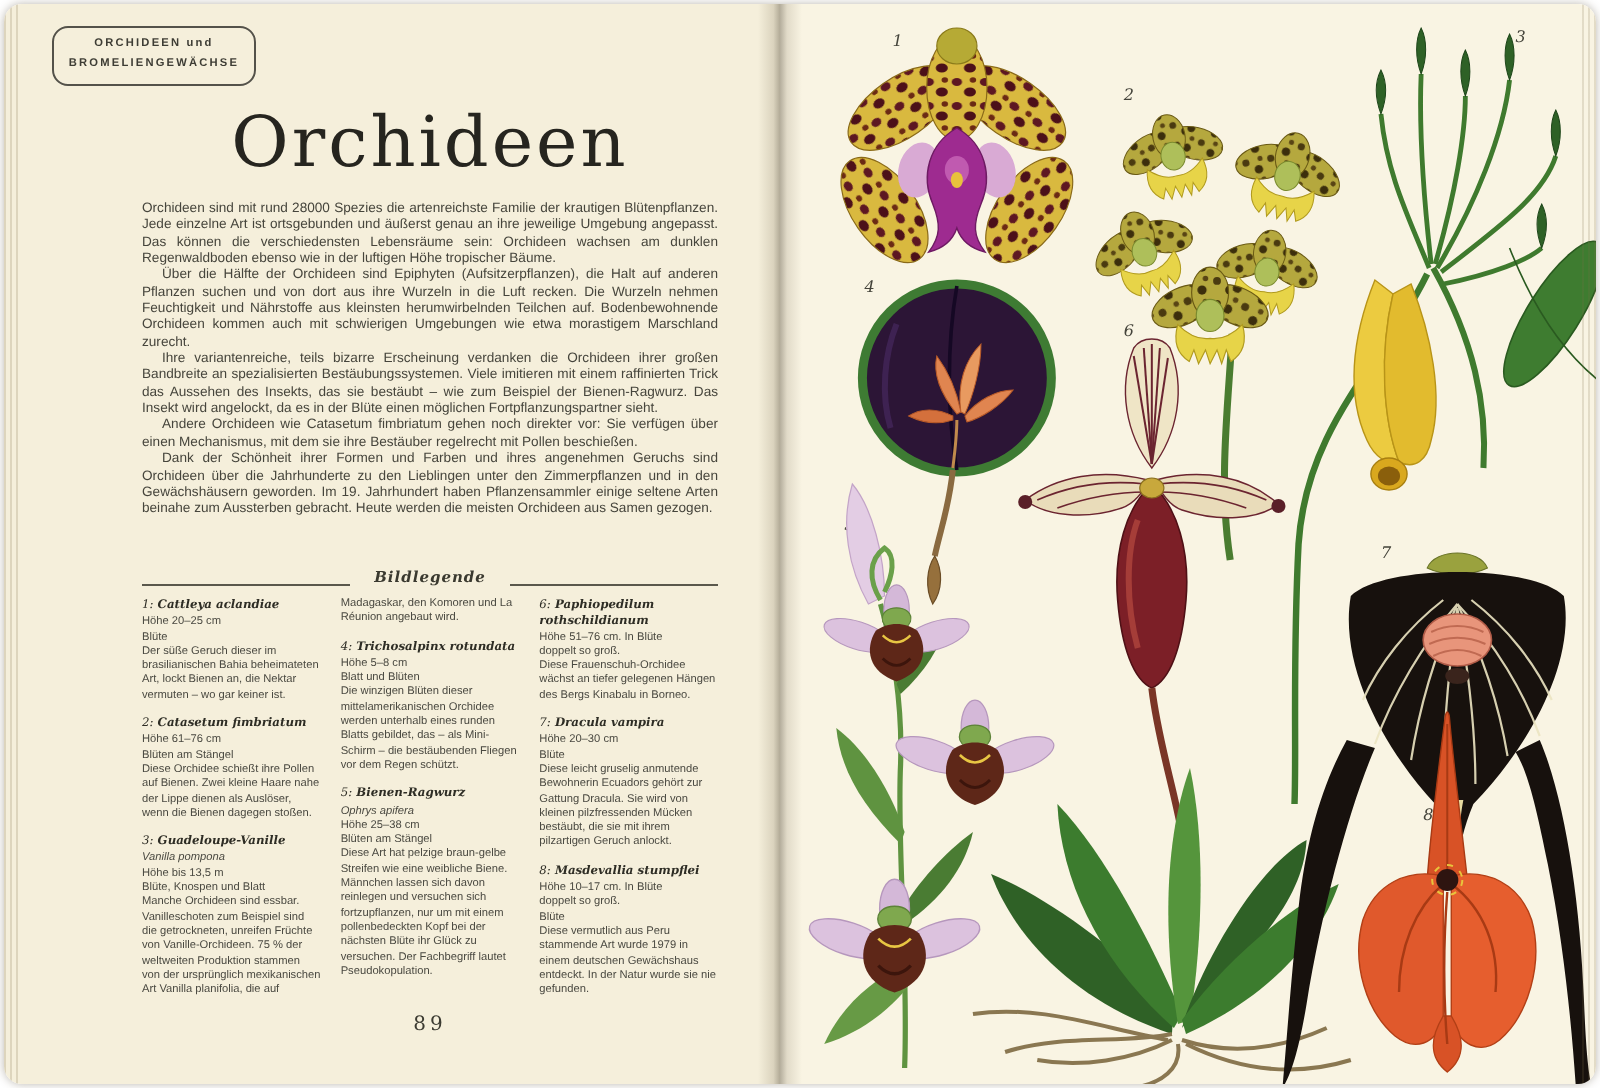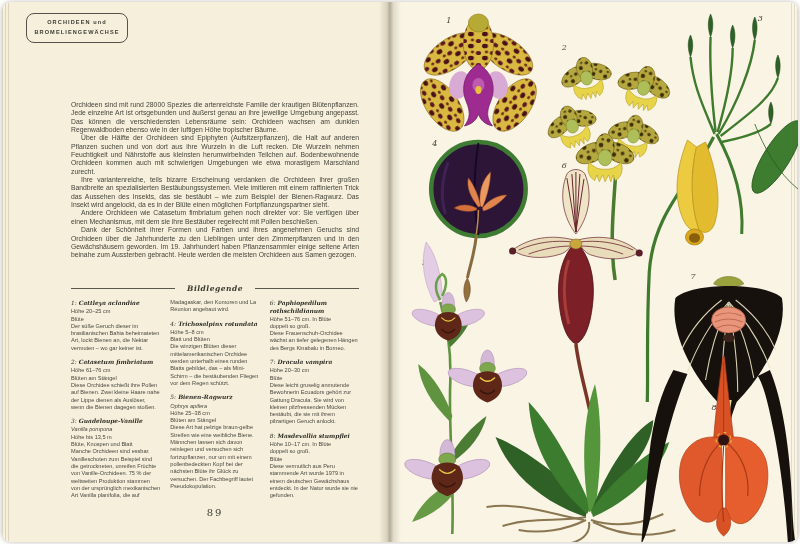--- a/index.html
+++ b/index.html
@@ -20,21 +20,21 @@
   .badge{position:absolute;left:24px;top:11px;width:96px;padding:4px 2px;
     border:1px solid #54524a;border-radius:8px;text-align:center;
     font-size:5.6px;font-weight:bold;letter-spacing:1.1px;line-height:1.75;color:#3e3d35;}
   .title{position:absolute;left:67px;top:50px;width:292px;text-align:center;
     font-family:"DejaVu Serif",serif;font-size:35px;letter-spacing:1.5px;color:#26251f;}
   .bodytext{position:absolute;left:69px;top:99px;width:288px;text-align:justify;
     font-size:6.8px;line-height:8.35px;color:#46453c;}
   .bp{margin:0;}
   .bp + .bp{text-indent:10px;}
   .legend-heading{position:absolute;left:69px;top:282px;width:288px;display:flex;
-    align-items:center;gap:12px;}
+    align-items:flex-end;gap:12px;}
   .legend-heading .rule{flex:1;height:1px;background:#5a584c;}
   .legend-heading .lh-text{font-family:"DejaVu Serif",serif;font-style:italic;font-weight:bold;
     font-size:7.5px;color:#3a392f;letter-spacing:.5px;}
   .legend{position:absolute;left:69px;top:297px;width:288px;height:204px;
     column-count:3;column-gap:10px;column-fill:auto;
     font-size:5.6px;line-height:7.3px;color:#4a4941;}
   .lentry{margin:0 0 6px 0;}
   .lhead{font-family:"DejaVu Serif",serif;font-style:italic;font-weight:bold;
     font-size:5.9px;color:#2e2d25;margin-bottom:1px;}
   .lnum{font-weight:normal;}
@@ -49,20 +49,21 @@
 
 <div class="stage">
   <div class="book">
 
     <div class="page-left">
       <div class="badge">
         <div>ORCHIDEEN und</div>
         <div>BROMELIENGEWÄCHSE</div>
       </div>
 
+      <div class="title">Orchideen</div>
 
       <div class="bodytext">
         <p class="bp">Orchideen sind mit rund 28000 Spezies die artenreichste Familie der krautigen Blütenpflanzen. Jede einzelne Art ist ortsgebunden und äußerst genau an ihre jeweilige Umgebung angepasst. Das können die verschiedensten Lebensräume sein: Orchideen wachsen am dunklen Regenwaldboden ebenso wie in der luftigen Höhe tropischer Bäume.</p>
         <p class="bp">Über die Hälfte der Orchideen sind Epiphyten (Aufsitzerpflanzen), die Halt auf anderen Pflanzen suchen und von dort aus ihre Wurzeln in die Luft recken. Die Wurzeln nehmen Feuchtigkeit und Nährstoffe aus kleinsten herumwirbelnden Teilchen auf. Bodenbewohnende Orchideen kommen auch mit schwierigen Umgebungen wie etwa morastigem Marschland zurecht.</p>
         <p class="bp">Ihre variantenreiche, teils bizarre Erscheinung verdanken die Orchideen ihrer großen Bandbreite an spezialisierten Bestäubungssystemen. Viele imitieren mit einem raffinierten Trick das Aussehen des Insekts, das sie bestäubt – wie zum Beispiel der Bienen-Ragwurz. Das Insekt wird angelockt, da es in der Blüte einen möglichen Fortpflanzungspartner sieht.</p>
         <p class="bp">Andere Orchideen wie Catasetum fimbriatum gehen noch direkter vor: Sie verfügen über einen Mechanismus, mit dem sie ihre Bestäuber regelrecht mit Pollen beschießen.</p>
         <p class="bp">Dank der Schönheit ihrer Formen und Farben und ihres angenehmen Geruchs sind Orchideen über die Jahrhunderte zu den Lieblingen unter den Zimmerpflanzen und in den Gewächshäusern geworden. Im 19. Jahrhundert haben Pflanzensammler einige seltene Arten beinahe zum Aussterben gebracht. Heute werden die meisten Orchideen aus Samen gezogen.</p>
       </div>
 
       <div class="legend-heading">

